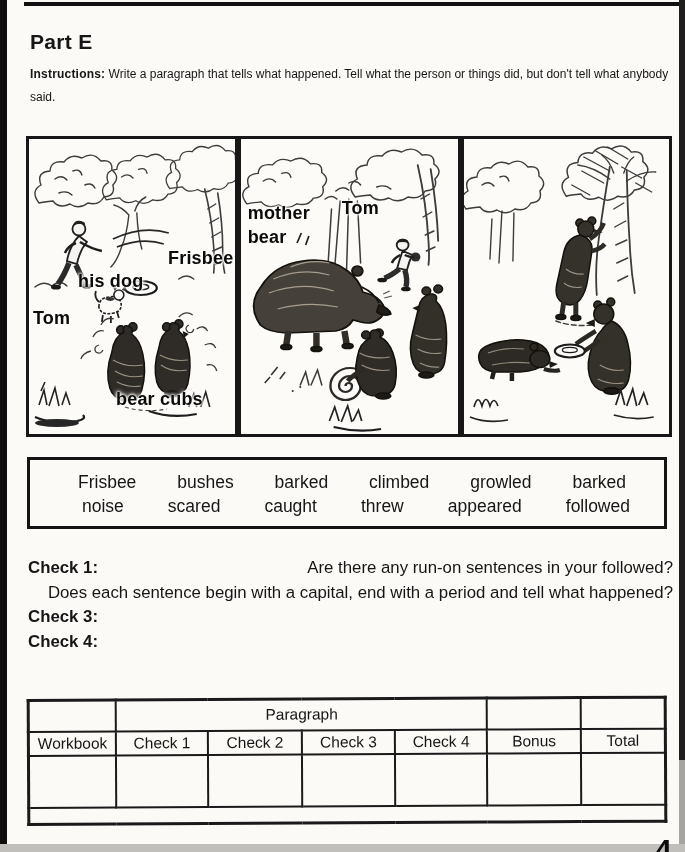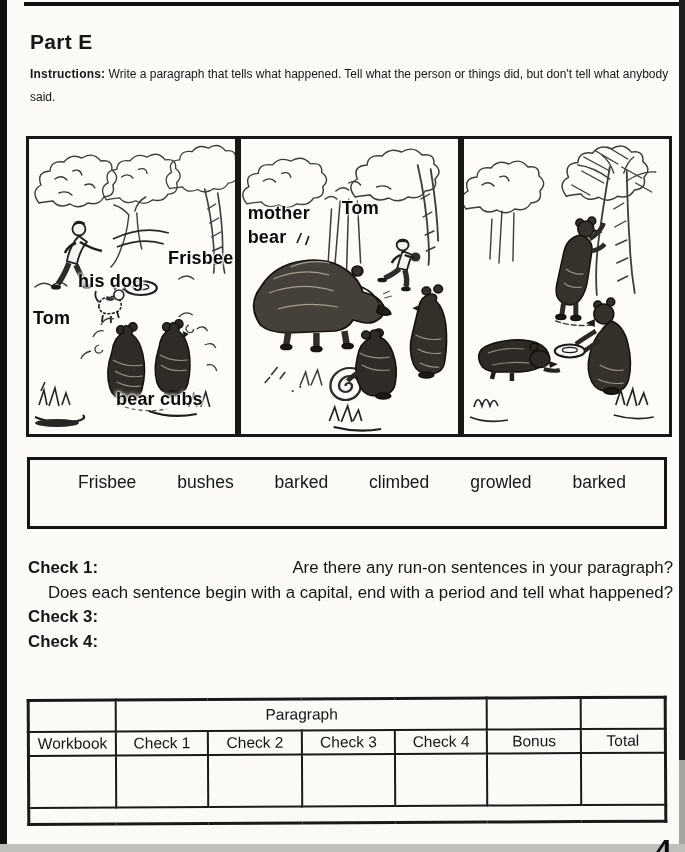--- a/index.html
+++ b/index.html
@@ -275,26 +275,34 @@
 
   <div class="word-bank">
     <div class="wb-row wb-row1">
       <span>Frisbee</span>
       <span>bushes</span>
       <span>barked</span>
       <span>climbed</span>
       <span>growled</span>
       <span>barked</span>
     </div>
+    <div class="wb-row wb-row2">
+      <span>noise</span>
+      <span>scared</span>
+      <span>caught</span>
+      <span>threw</span>
+      <span>appeared</span>
+      <span>followed</span>
+    </div>
   </div>
 
   <div class="checks">
     <div class="check">
       <span class="clabel">Check 1:</span>
-      <span class="ctext">Are there any run-on sentences in your paragraph?</span>
+      <span class="ctext">Are there any run-on sentences in your followed?</span>
     </div>
     <div class="check">
       <span class="ctext">Does each sentence begin with a capital, end with a period and tell what happened?</span>
     </div>
     <div class="check">
       <span class="clabel">Check 3:</span>
     </div>
     <div class="check">
       <span class="clabel">Check 4:</span>
     </div>

